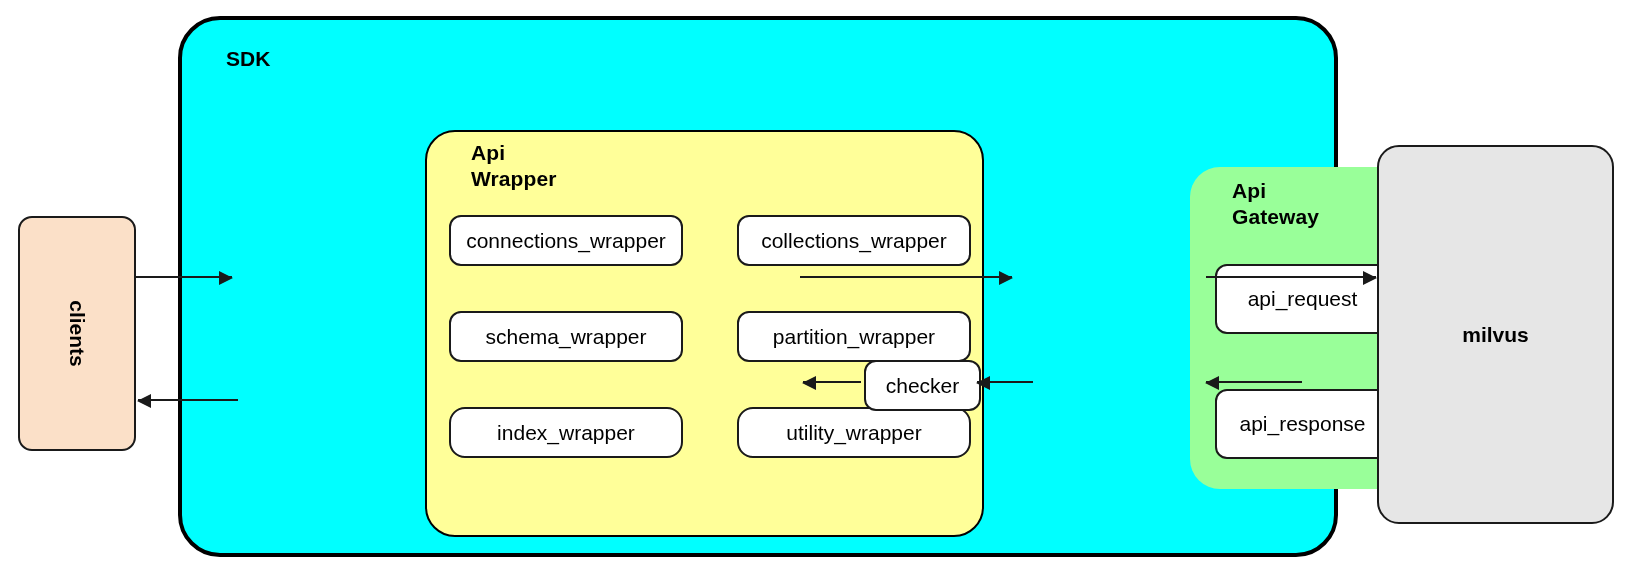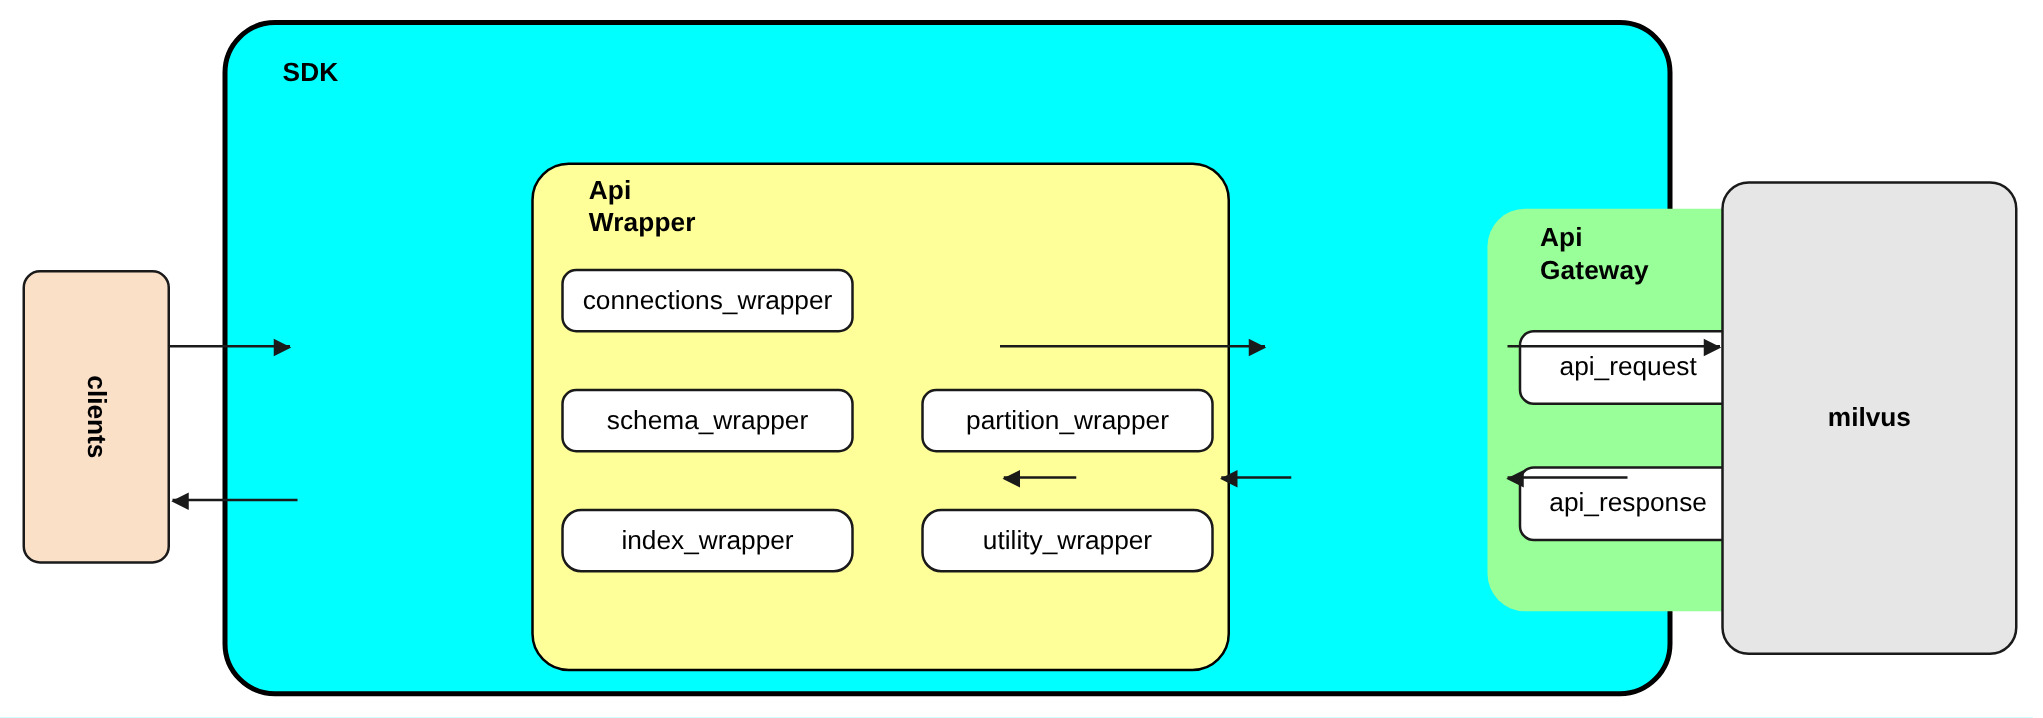--- a/index.html
+++ b/index.html
@@ -120,23 +120,23 @@
 
   
   .wnode { width: 234px; height: 51px; }
   .wcol-a { left: 22px;  }
   .wcol-b { left: 310px; }
   .wrow-1 { top: 83px;  }
   .wrow-2 { top: 179px; }
   .wrow-3 { top: 275px; border-radius: 16px; }
 
   
-  .gnode { width: 175px; height: 60px; left: 25px; }
+  .gnode { width: 175px; height: 70px; left: 25px; }
   .grow-1 { top: 97px;  }
-  .grow-2 { top: 206px; }
+  .grow-2 { top: 222px; }
 
   
   .arrow {
     position: absolute;
     height: 0;
     border-top: 2px solid #1a1a1a;
   }
   .arrow::after {
     content: "";
     position: absolute;
@@ -165,26 +165,28 @@
   </div>
 
   <div class="shell sdk-shell">
     <div class="shell-title sdk-title">SDK</div>
 
     <div class="shell apiwrapper-shell">
       <div class="shell-title apiwrapper-title">Api
 Wrapper</div>
 
       <div class="node wnode wcol-a wrow-1">connections_wrapper</div>
+      <div class="node wnode wcol-b wrow-1">collections_wrapper</div>
       <div class="node wnode wcol-a wrow-2">schema_wrapper</div>
       <div class="node wnode wcol-b wrow-2">partition_wrapper</div>
       <div class="node wnode wcol-a wrow-3">index_wrapper</div>
       <div class="node wnode wcol-b wrow-3">utility_wrapper</div>
     </div>
 
+    <div class="node" style="left:682px; top:340px; width:117px; height:51px;">checker</div>
 
     <div class="shell gateway-shell">
       <div class="shell-title gateway-title">Api
 Gateway</div>
 
       <div class="node gnode grow-1">api_request</div>
       <div class="node gnode grow-2">api_response</div>
     </div>
   </div>
 

